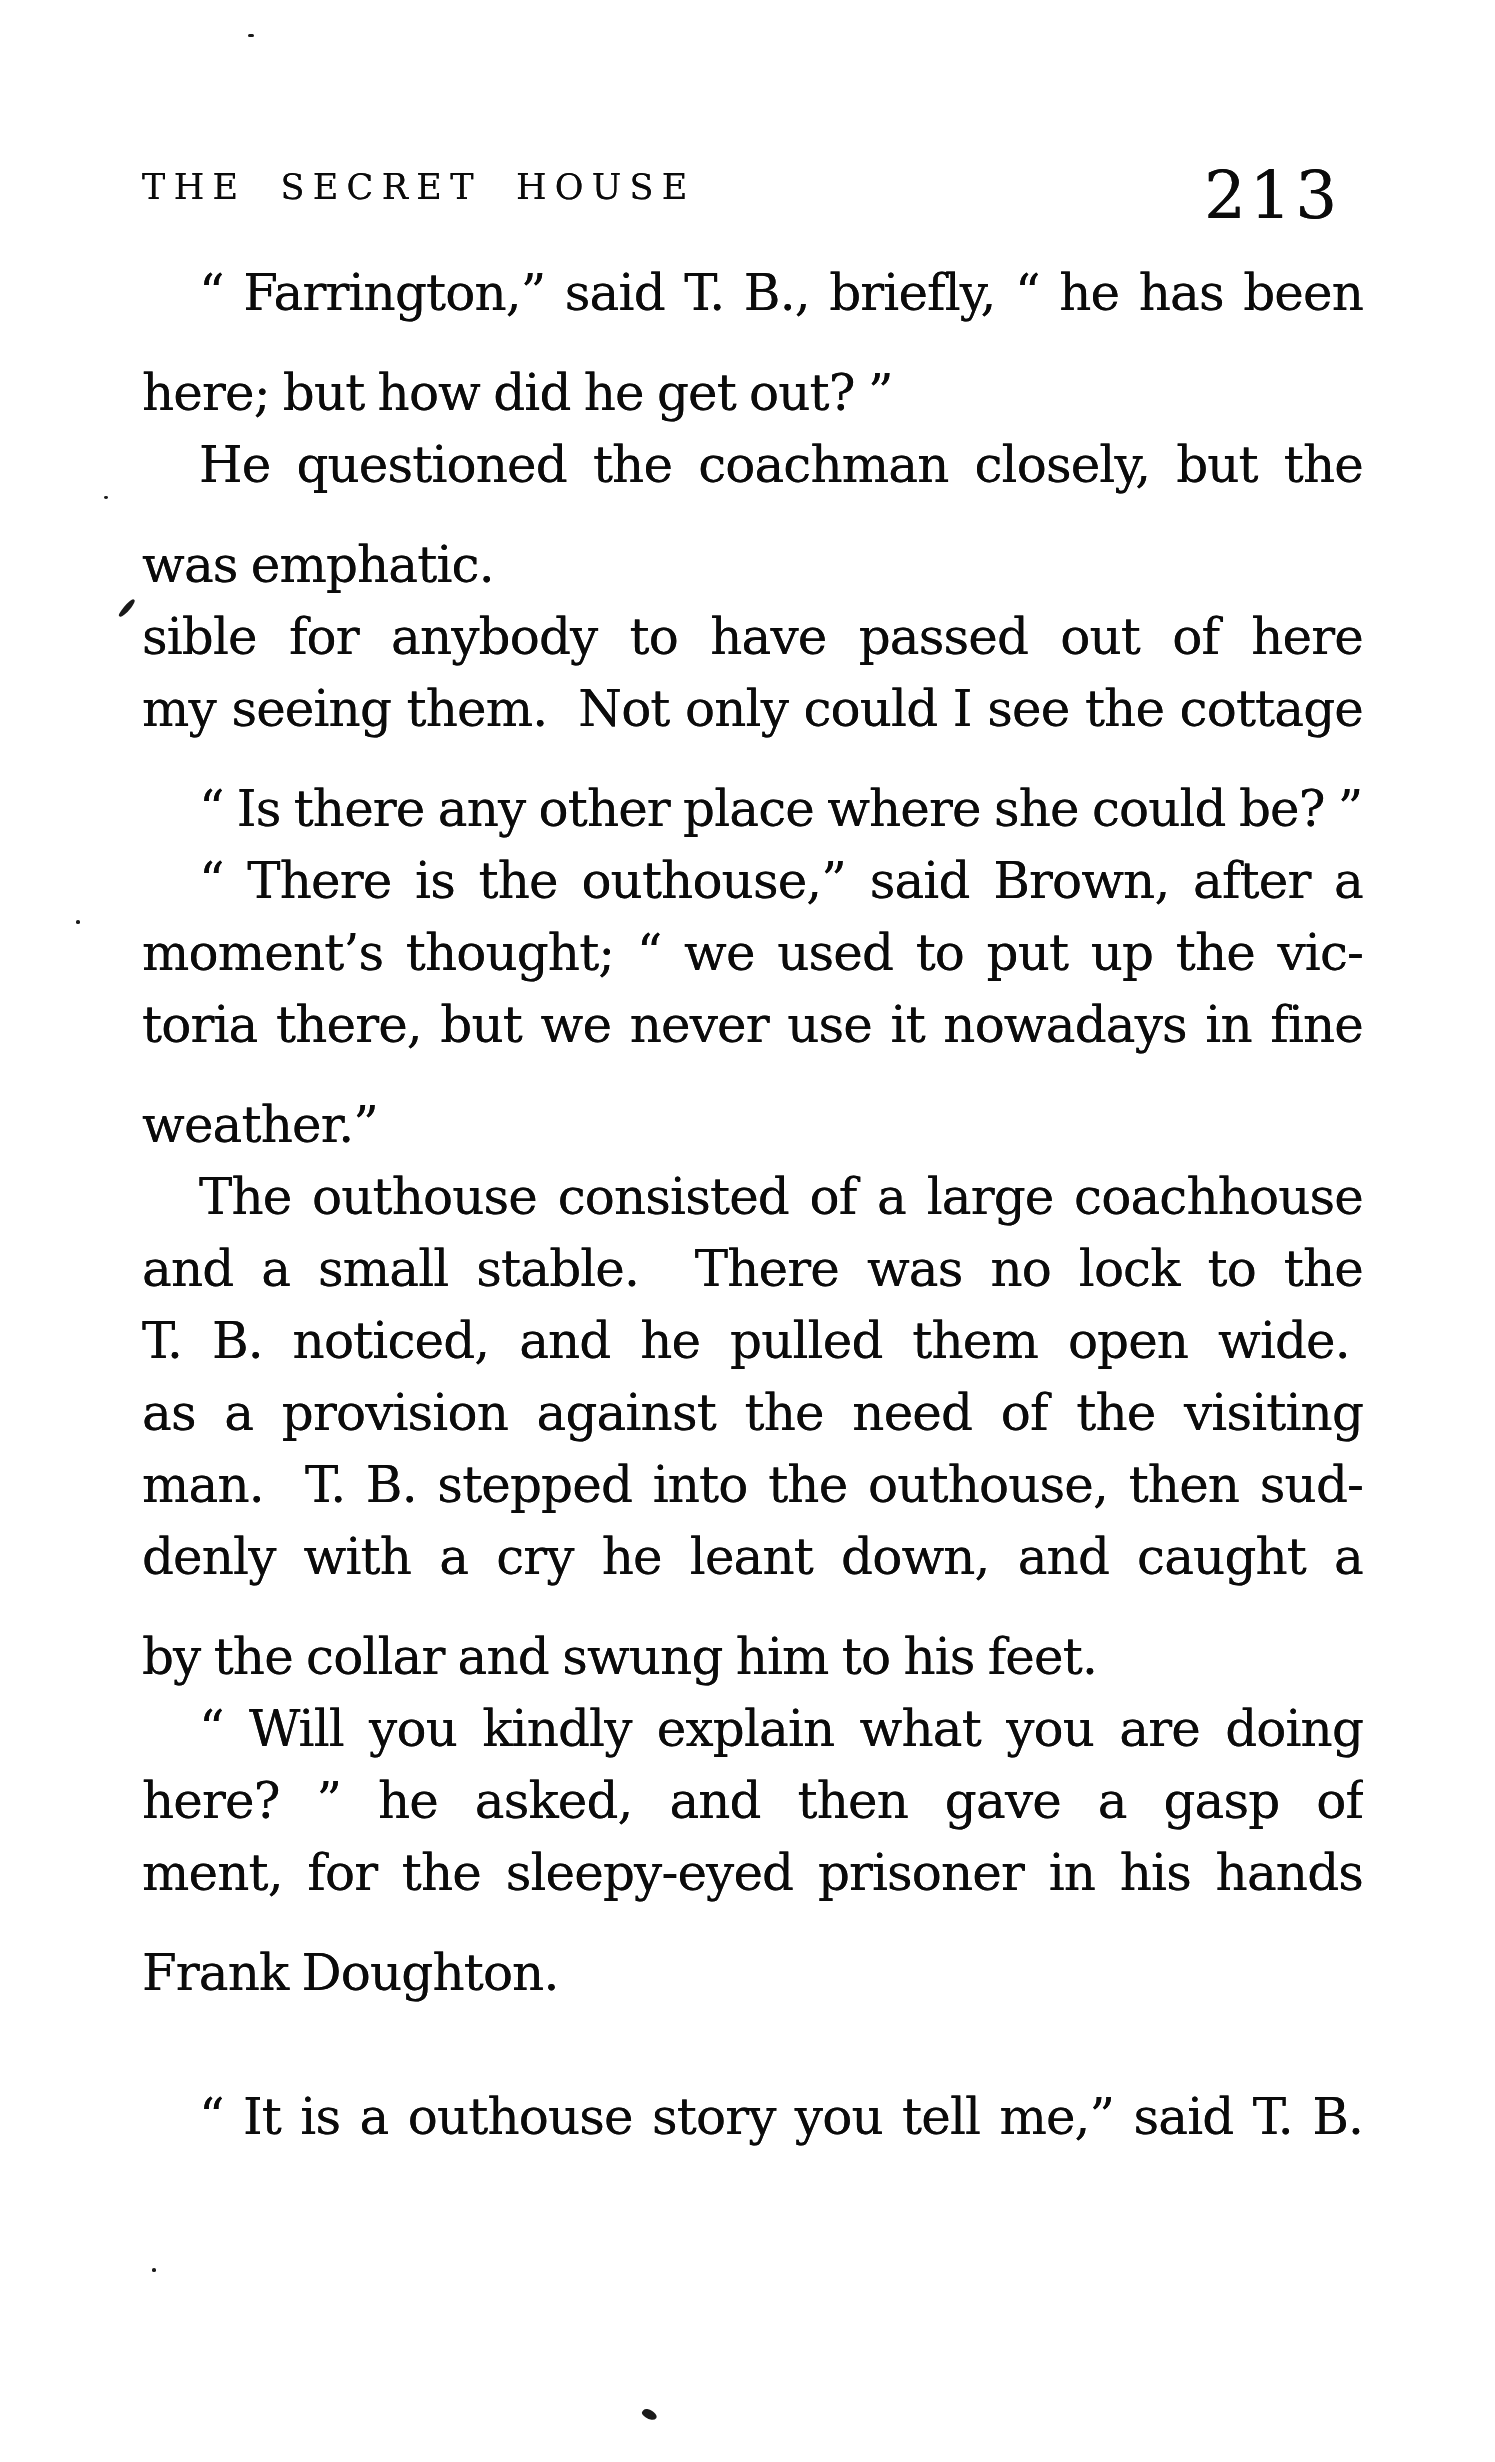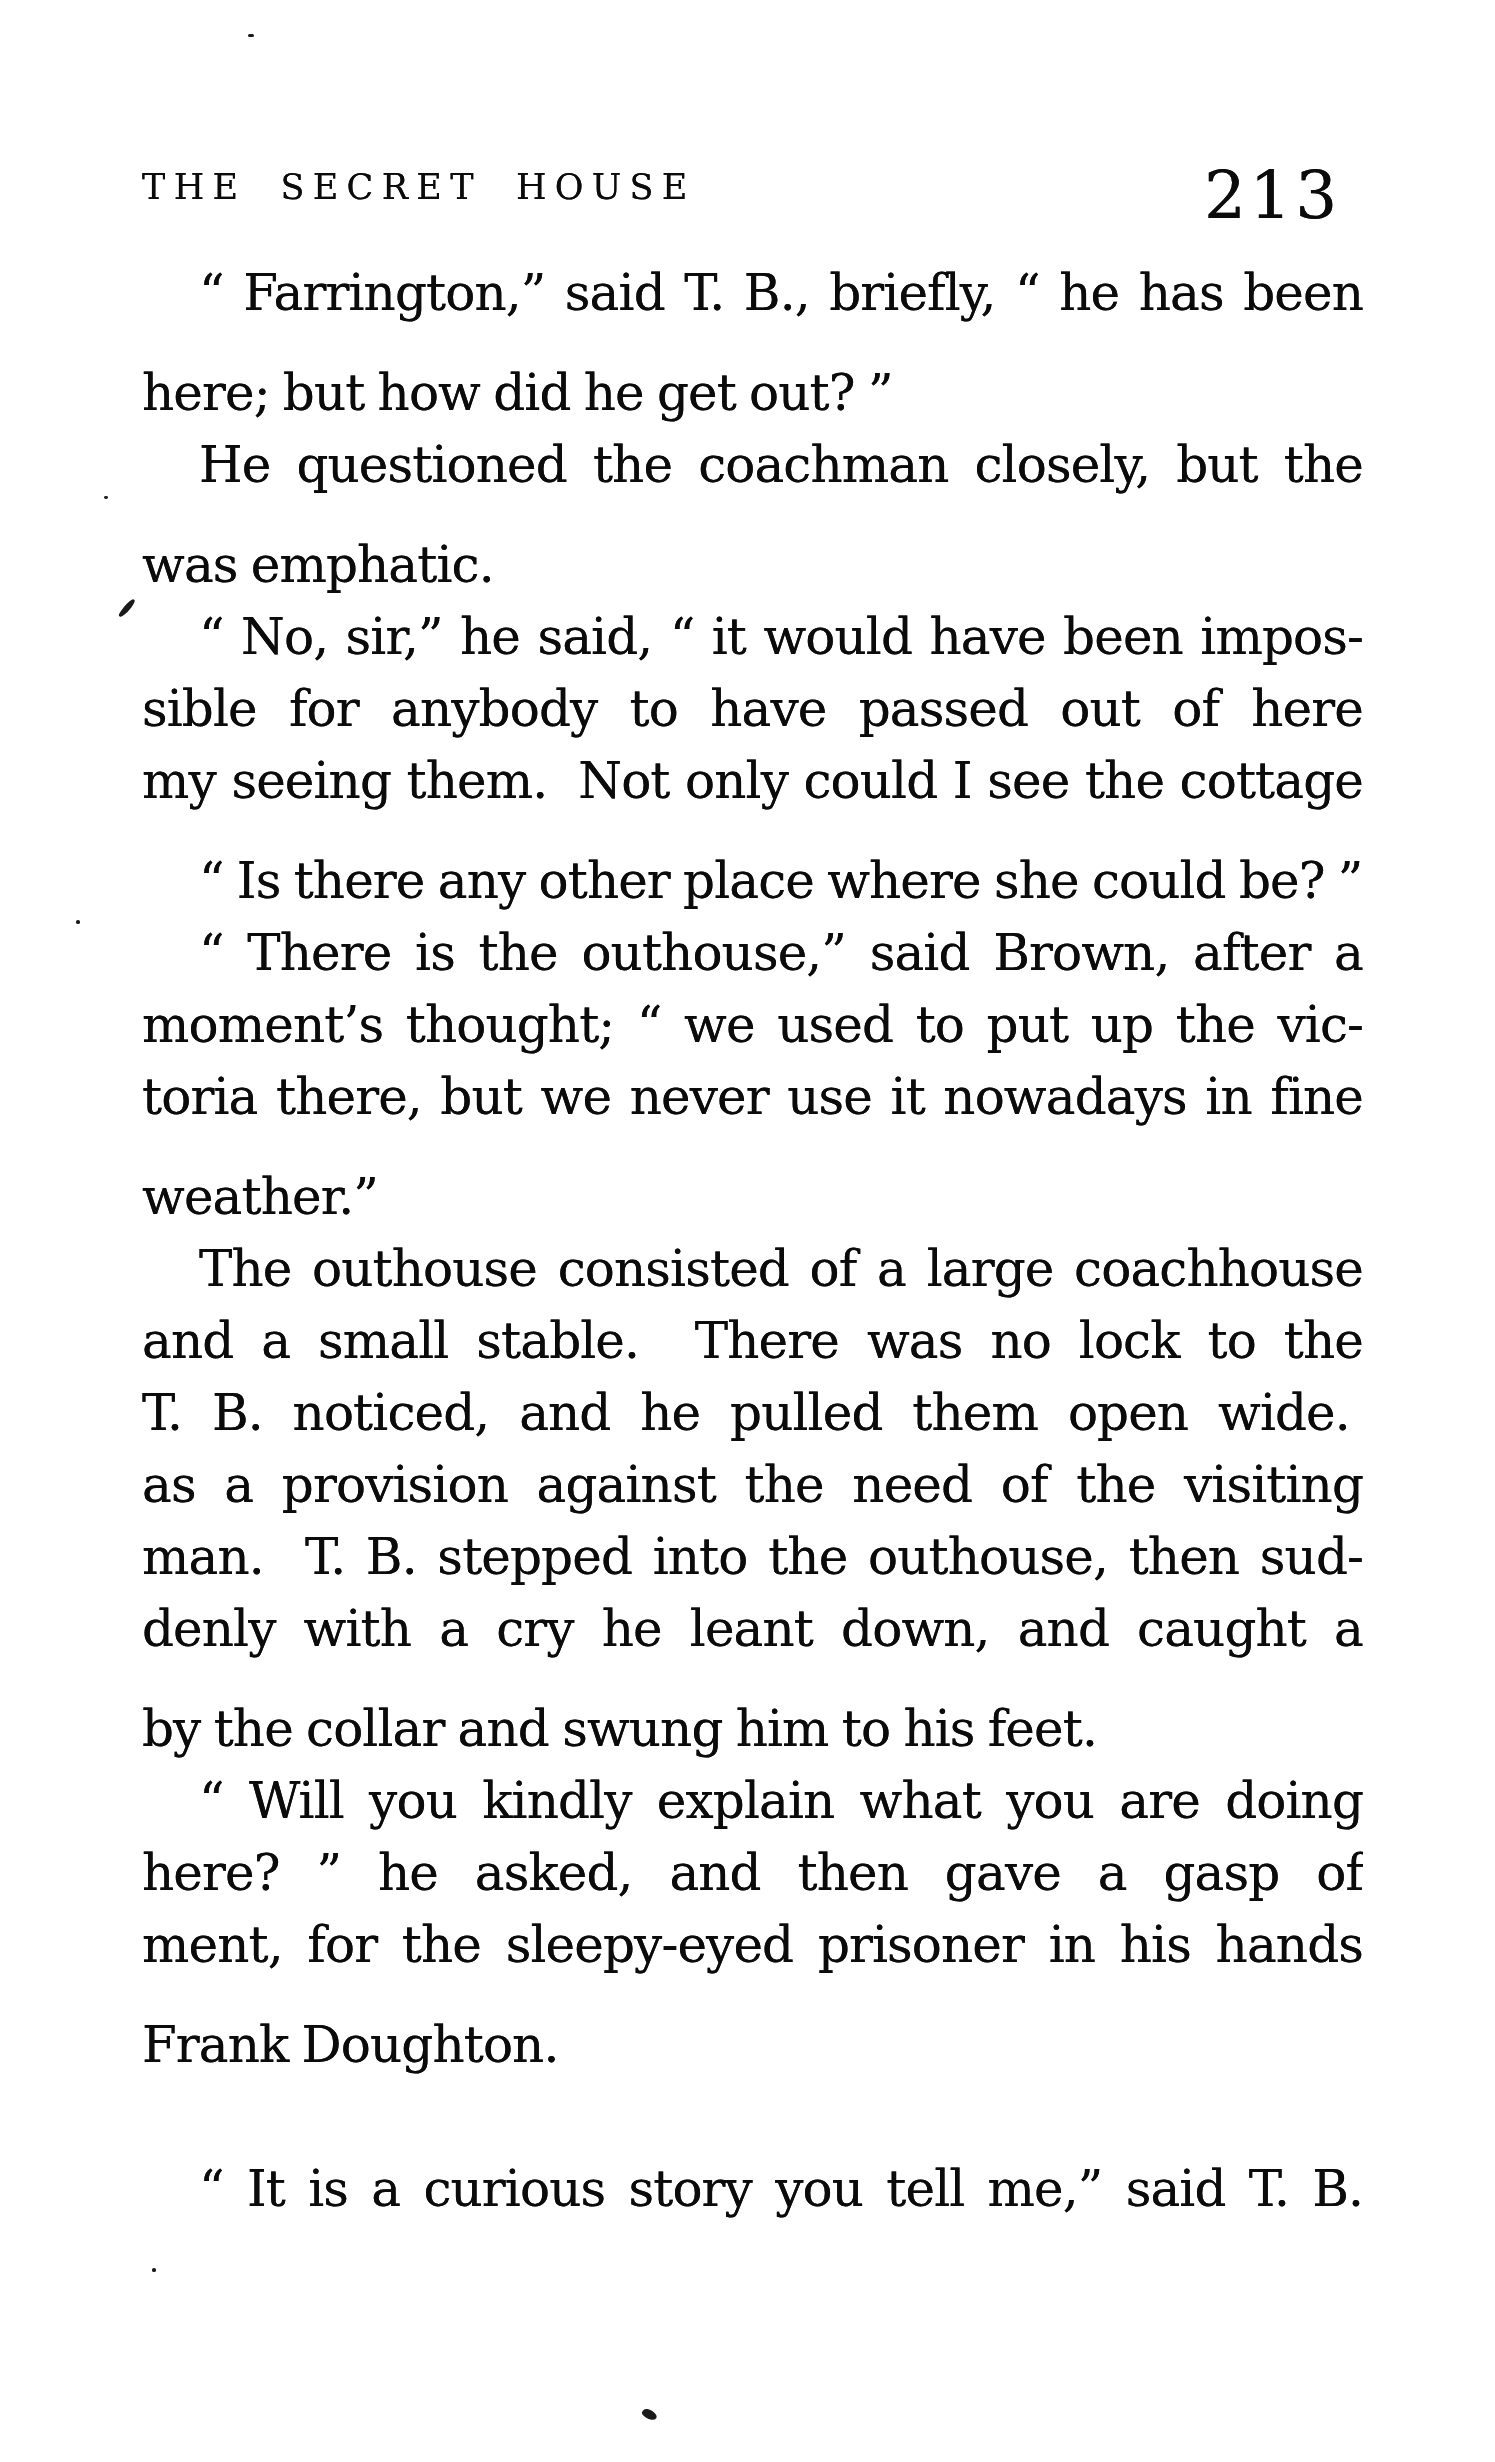--- a/index.html
+++ b/index.html
@@ -85,40 +85,39 @@
   <div class="running-header">
     <div class="running-title">THE SECRET HOUSE</div>
     <div class="page-number">213</div>
   </div>
 
   <div class="text-block">
     <div class="ln ind j">“ Farrington,” said T. B., briefly, “ he has been</div>
     <div class="ln e">here; but how did he get out? ”</div>
     <div class="ln ind j">He questioned the coachman closely, but the man</div>
     <div class="ln e">was emphatic.</div>
-    <div class="ln ind j">“ No, sir,” he said, “ it would have been impos-</div>
     <div class="ln j">sible for anybody to have passed out of here without</div>
     <div class="ln j">my seeing them.&nbsp; Not only could I see the cottage</div>
     <div class="ln ind e">“ Is there any other place where she could be? ”</div>
     <div class="ln ind j">“ There is the outhouse,” said Brown, after a</div>
     <div class="ln j">moment’s thought; “ we used to put up the vic-</div>
     <div class="ln j">toria there, but we never use it nowadays in fine</div>
     <div class="ln e">weather.”</div>
     <div class="ln ind j">The outhouse consisted of a large coachhouse</div>
     <div class="ln j">and a small stable.&nbsp; There was no lock to the doors,</div>
     <div class="ln j">T. B. noticed, and he pulled them open wide.&nbsp; There</div>
     <div class="ln j">as a provision against the need of the visiting coach-</div>
     <div class="ln j">man.&nbsp; T. B. stepped into the outhouse, then sud-</div>
     <div class="ln j">denly with a cry he leant down, and caught a figure</div>
     <div class="ln e">by the collar and swung him to his feet.</div>
     <div class="ln ind j">“ Will you kindly explain what you are doing</div>
     <div class="ln j">here? ” he asked, and then gave a gasp of astonish-</div>
     <div class="ln j">ment, for the sleepy-eyed prisoner in his hands was</div>
     <div class="ln e">Frank Doughton.</div>
-    <div class="ln ind j gap">“ It is a curious story you tell me,” said T. B.</div>
+    <div class="ln ind j gap">“ It is a outhouse story you tell me,” said T. B.</div>
   </div>
 
   <div class="speck dash" style="left:248px; top:34px;  width:6.4px;  height:2.8px;"></div>
   <div class="speck" style="left:104px; top:496px; width:3.7px;  height:2.8px;"></div>
   <div class="speck comma" style="left:124px; top:597px; width:5.5px;  height:22px;"></div>
   <div class="speck" style="left:76px;  top:920px; width:3.7px; height:3.7px;"></div>
   <div class="speck" style="left:152px; top:2268px; width:3.7px; height:3.7px;"></div>
   <div class="speck comma" style="left:642px; top:2410px; width:14.7px; height:9.2px;"></div>
 
 </div>

